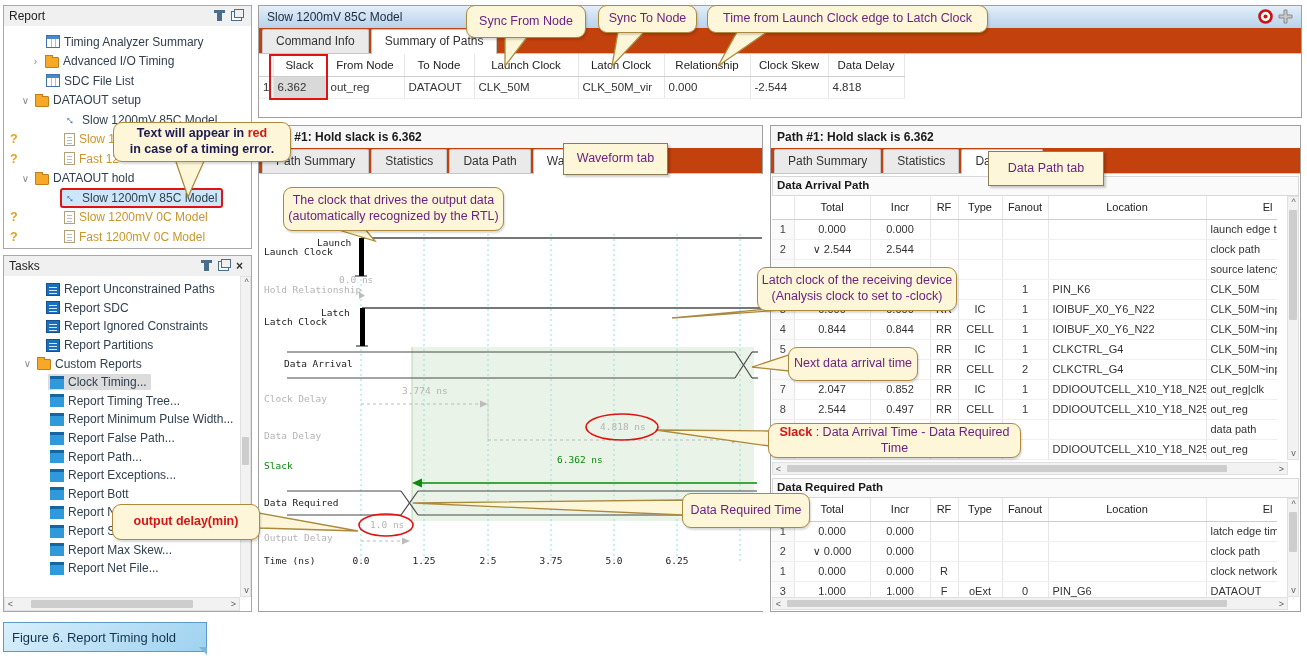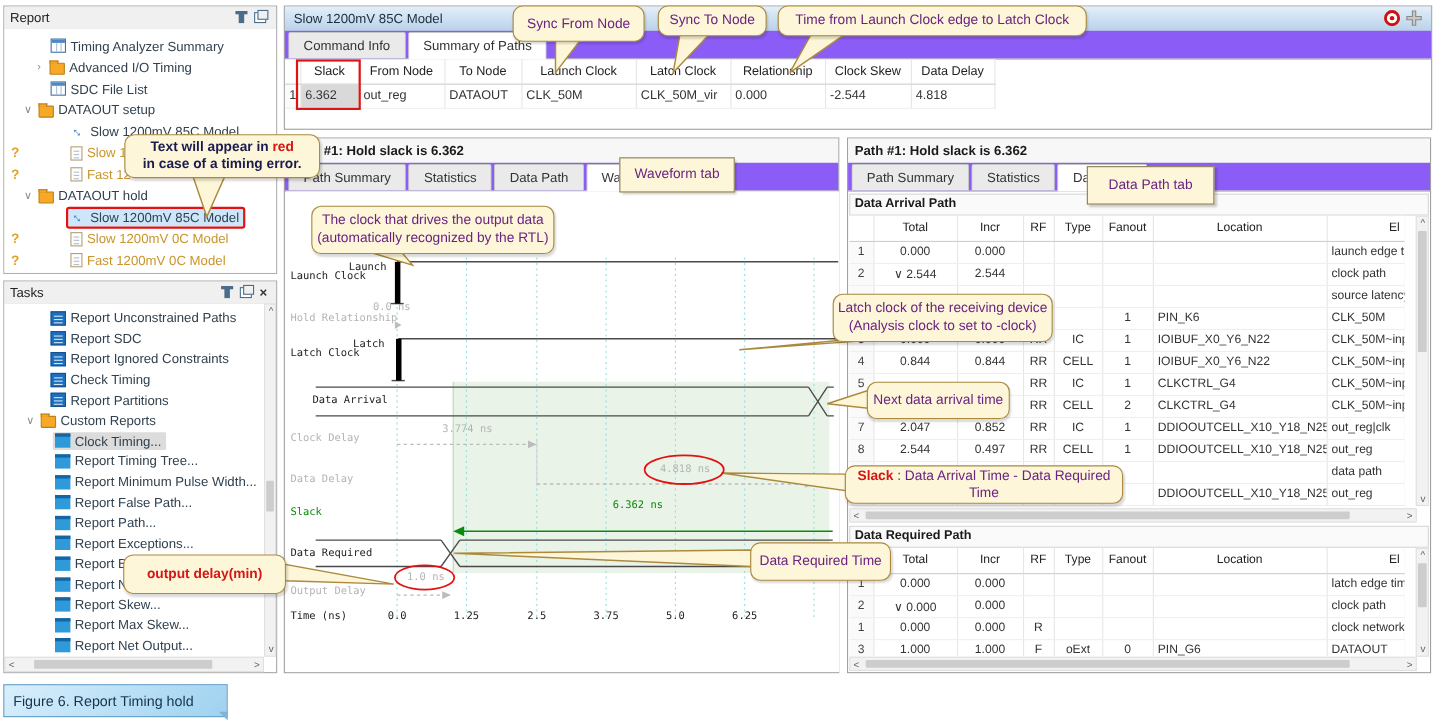--- a/index.html
+++ b/index.html
@@ -43,21 +43,21 @@
   
   .sb{position:absolute;background:#f2f2f2;border:1px solid #e0e0e0;box-sizing:border-box;font-size:9px;color:#606060;}
   .sb .thumb{position:absolute;background:#cdcdcd;border-radius:1px;}
   .sb .ar{position:absolute;line-height:11px;text-align:center;width:11px;}
   
   .panel{position:absolute;border:1px solid #a0a0a0;background:#fff;box-sizing:border-box;}
   .win-title{height:22px;background:linear-gradient(#e3eefa,#b9d2ea);border-bottom:1px solid #8fa9c4;
              display:flex;align-items:center;padding:0 8px;font-size:12px;color:#1c2c3c;position:relative;}
   .pane-title{height:22px;background:#f7f7f7;border-bottom:1px solid #d6d6d6;display:flex;align-items:center;
               padding:0 6px;font-weight:bold;font-size:12px;color:#1a1a1a;}
-  .tabbar{position:absolute;left:0;right:0;height:26px;background:#8b5cf6;display:flex;align-items:flex-end;
+  .tabbar{position:absolute;left:0;right:0;height:26px;background:#c2410c;display:flex;align-items:flex-end;
           padding-left:3px;border-bottom:1px solid #c6c6c6;box-sizing:border-box;}
   .tab{padding:4px 13px 5px 13px;font-size:12px;color:#333;background:#eaeaea;border:1px solid #c6c6c6;
        border-bottom:none;margin-right:2px;border-radius:2px 2px 0 0;}
   .tab.active{background:#fff;padding-bottom:6px;margin-bottom:-1px;}
   
   table{border-collapse:collapse;table-layout:fixed;background:#fff;}
   th,td{font-size:11px;color:#333;padding:0 4px;height:20px;overflow:hidden;white-space:nowrap;
         border-right:1px solid #e6e6e6;border-bottom:1px solid #efefef;box-sizing:border-box;font-weight:normal;}
   thead th{height:23px;border-bottom:1px solid #cecece;text-align:center;color:#222;}
   .sumtable{font-size:11.5px;}
@@ -219,26 +219,20 @@
       </div>
       <div class="trow" style="padding-left: 40px;">
         <span class="grp">
           <span class="ticon icon-report"></span>
           <span class="tlabel">Report Ignored Constraints</span>
         </span>
       </div>
       <div class="trow" style="padding-left: 40px;">
         <span class="grp">
           <span class="ticon icon-report"></span>
-          <span class="tlabel">Check Timing</span>
-        </span>
-      </div>
-      <div class="trow" style="padding-left: 40px;">
-        <span class="grp">
-          <span class="ticon icon-report"></span>
           <span class="tlabel">Report Partitions</span>
         </span>
       </div>
       <div class="trow" style="padding-left: 16px;">
         <span class="exp">∨</span>
         <span class="grp">
           <span class="ticon icon-folder"></span>
           <span class="tlabel">Custom Reports</span>
         </span>
       </div>
@@ -298,21 +292,21 @@
       </div>
       <div class="trow" style="padding-left: 44px;">
         <span class="grp">
           <span class="ticon icon-bluesq"></span>
           <span class="tlabel">Report Max Skew...</span>
         </span>
       </div>
       <div class="trow" style="padding-left: 44px;">
         <span class="grp">
           <span class="ticon icon-bluesq"></span>
-          <span class="tlabel">Report Net Output...</span>
+          <span class="tlabel">Report Net File...</span>
         </span>
       </div>
       <div class="trow" style="padding-left: 44px;"></div>
     </div>
   <div class="sb" style="right:0;top:20px;width:11px;bottom:14px;">
     <span class="ar" style="top:0;">^</span>
     <span class="thumb" style="left:1px;right:1px;top:160px;height:28px;"></span>
     <span class="ar" style="bottom:0;">v</span>
   </div>
   <div class="sb" style="left:0;bottom:0;height:14px;right:11px;">

